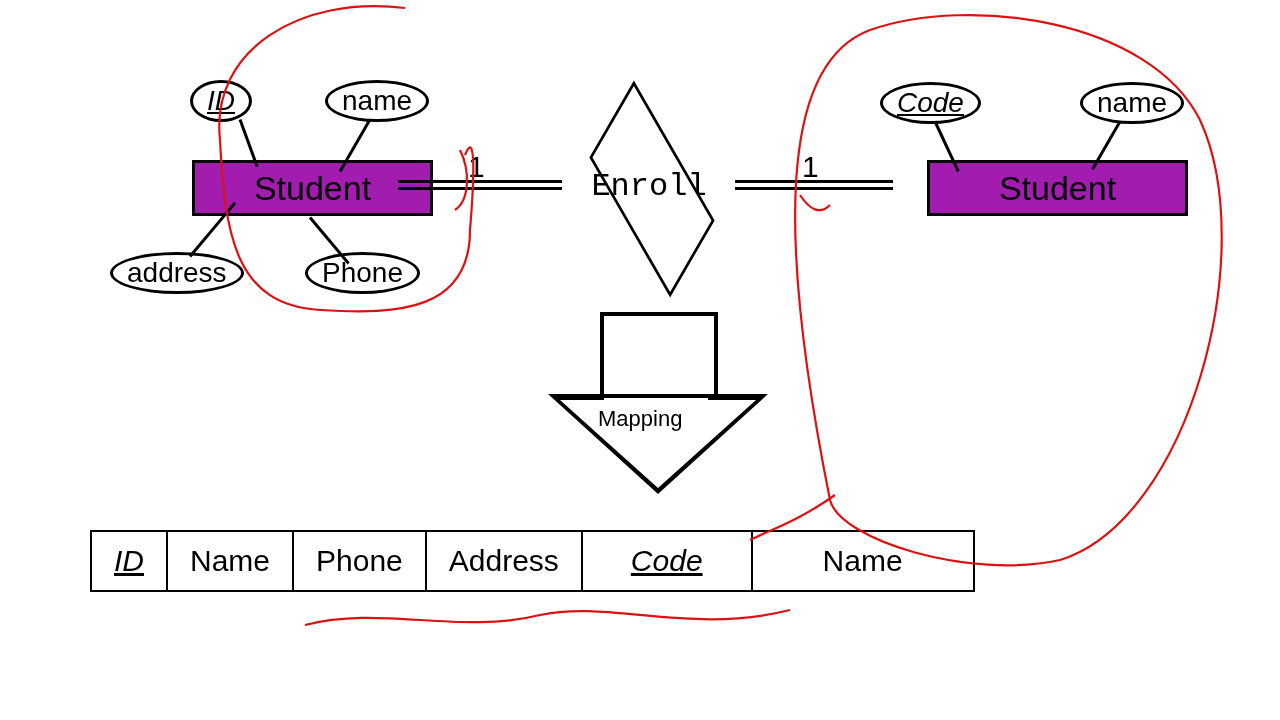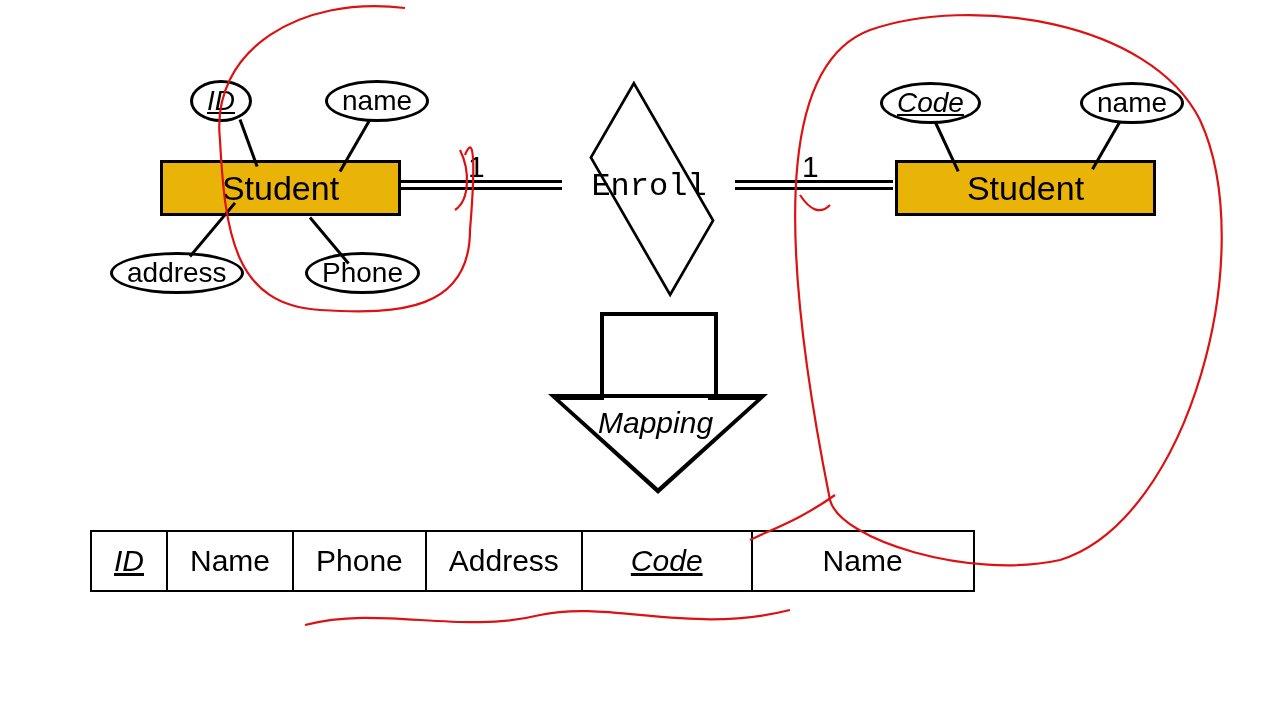--- a/index.html
+++ b/index.html
@@ -10,23 +10,24 @@
     background: #fff;
     font-family: Arial, Helvetica, sans-serif;
     overflow: hidden;
   }
   .stage { position: relative; width: 1280px; height: 720px; }
   .abs { position: absolute; }
 
   
   .entity {
     border: 3px solid #000;
-    background: #eab308;
+    background: #a21caf;
     display: flex; align-items: center; justify-content: center;
     font-size: 34px;
+    margin-left: 32px;
   }
 
   
   .attr {
     border: 3px solid #000;
     background: #fff;
     border-radius: 50%;
     display: flex; align-items: center; justify-content: center;
     font-size: 28px;
     padding: 2px 14px;
@@ -89,21 +90,21 @@
     border-left: 110px solid transparent;
     border-right: 110px solid transparent;
     border-top: 100px solid #000;
     z-index: 1;
   }
   
   .arrow-mask {
     position: absolute; width: 104px; height: 8px; background: #fff; z-index: 3;
   }
   .arrow-label {
-    position: absolute; z-index: 4; font-size: 30px; font-style: italic;
+    position: absolute; z-index: 4; font-size: 22px;
   }
 
   
   table.map {
     border-collapse: collapse;
   }
   table.map td {
     border: 2px solid #000;
     padding: 12px 22px;
     font-size: 30px;

